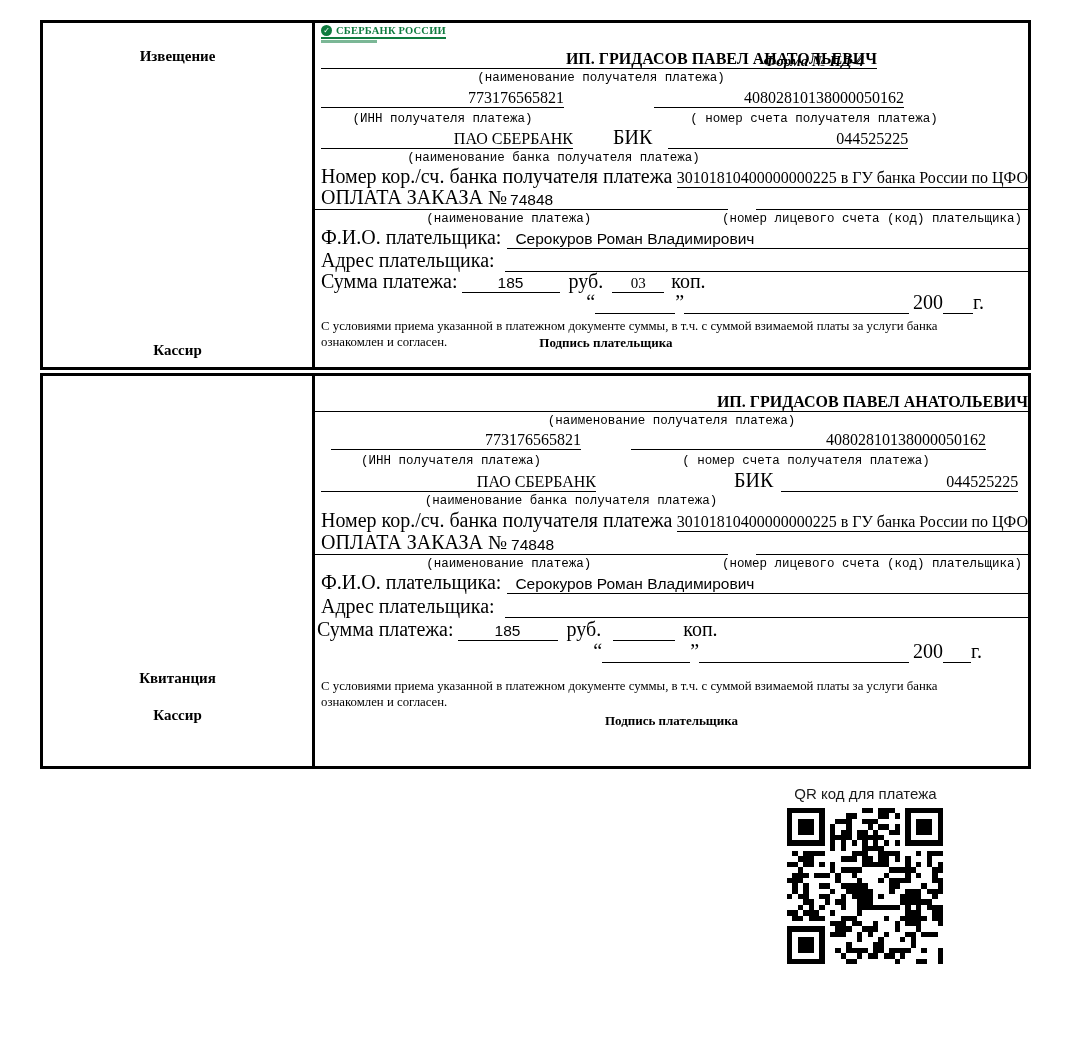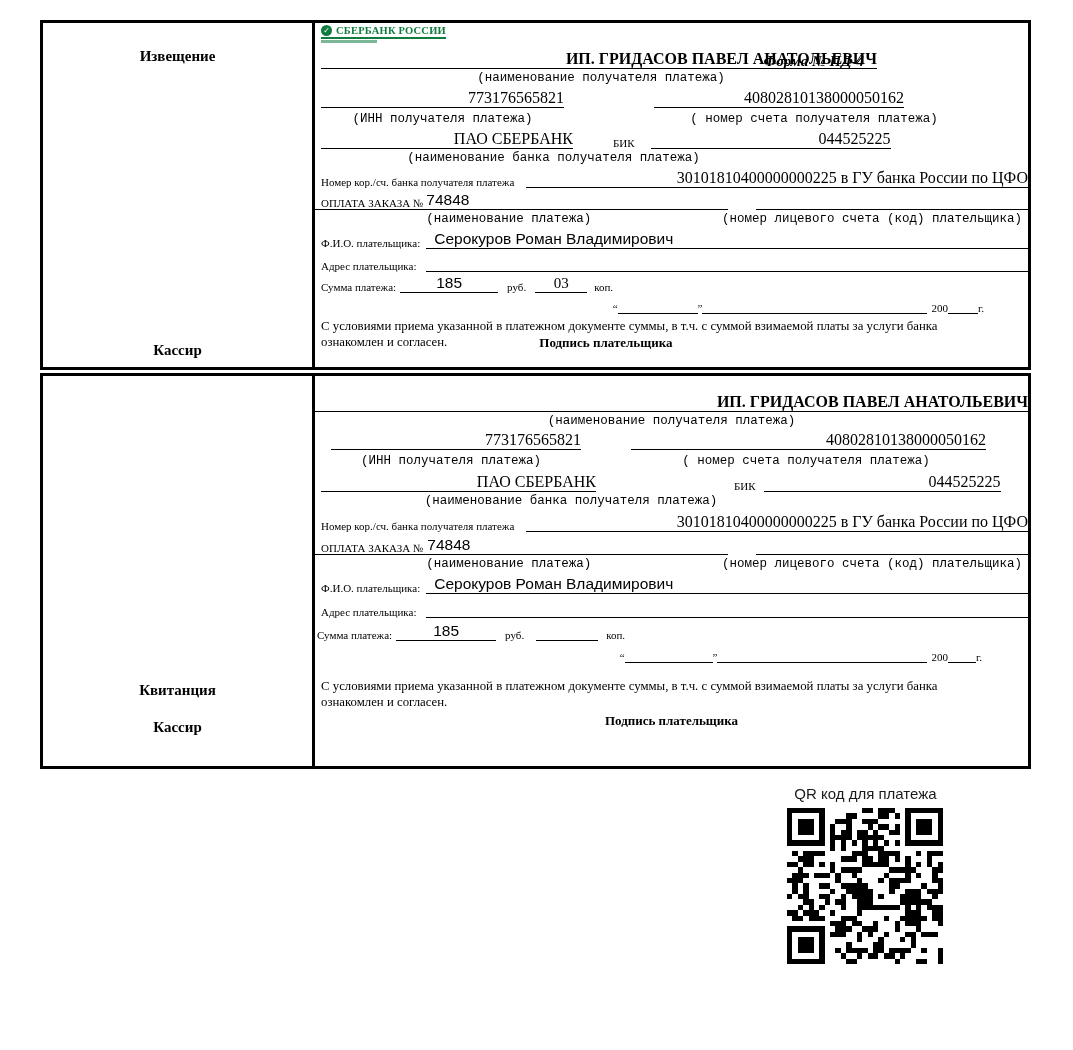--- a/index.html
+++ b/index.html
@@ -14,21 +14,21 @@
 
   .left-col { width:272px; border-right:3px solid #000; display:flex; flex-direction:column; align-items:center; }
   .left-col .sec { font-weight:bold; font-size:15px;font-family:Liberation Serif, serif; }
   .sans { font-family:"Liberation Sans","DejaVu Sans",sans-serif; }
 
   .right-col { flex:1; display:flex; flex-direction:column; padding:2px 6px 0 6px; overflow:hidden; }
 
   .r { display:flex; align-items:flex-end; }
   .ul { border-bottom:1px solid #000; }
   .cap { font-size:12.5px; text-align:center; line-height:1.1; white-space:nowrap;font-family:Liberation Mono, monospace; }
-  .lbl { font-size:11px; white-space:nowrap; }
+  .lbl { font-size:20px; white-space:nowrap; }
   .val { font-size:16px; text-align:right; white-space:nowrap; }
   .b { font-weight:bold; }
   .i { font-style:italic;margin-top:28px; }
 
   
   .logo-main { display:flex; align-items:center; gap:4px; border-bottom:2px solid #0f7b3f; padding-bottom:1px; }
   .logo-icon { width:11px; height:11px; border-radius:50%; background:#0f7b3f; display:inline-flex;
                align-items:center; justify-content:center; color:#fff; font-size:8px; line-height:1; }
   .logo-text { color:#0f7b3f; font-size:10.5px; font-weight:bold; letter-spacing:.2px; }
   .logo-tag { width:56px; height:3px; background:#0f7b3f; opacity:.55; margin-top:1px; }
@@ -149,21 +149,21 @@
         <div class="r" style="align-items:flex-start;">
           <span>ознакомлен и согласен.</span>
           <span class="sign" style="margin-left:92px;">Подпись плательщика</span>
         </div>
       </div>
 
     </div>
   </div>
 
   <div class="box box2">
-    <div class="left-col" style="justify-content:flex-end; padding-bottom:30px;">
+    <div class="left-col" style="justify-content:flex-end; padding-bottom:42px;">
       <div class="sec" style="margin-bottom:20px;">Квитанция</div>
       <div class="sec">Кассир</div>
     </div>
     <div class="right-col">
 
       <div style="height:14px;"></div>
 
       <div class="r" style="height:20px;">
         <div class="ul val b" style="flex:1; margin:0 -6px; font-size:16px;">ИП. ГРИДАСОВ ПАВЕЛ АНАТОЛЬЕВИЧ</div>
       </div>

